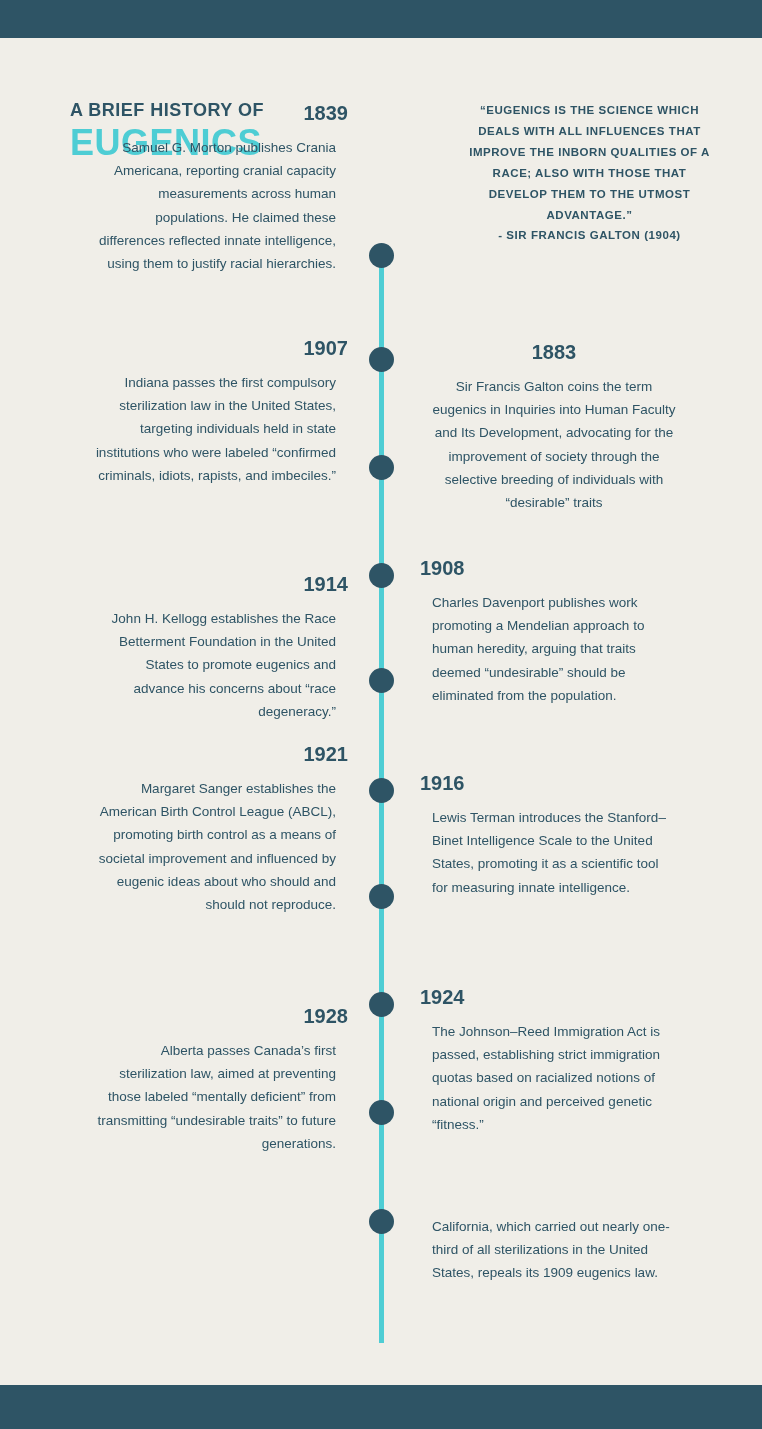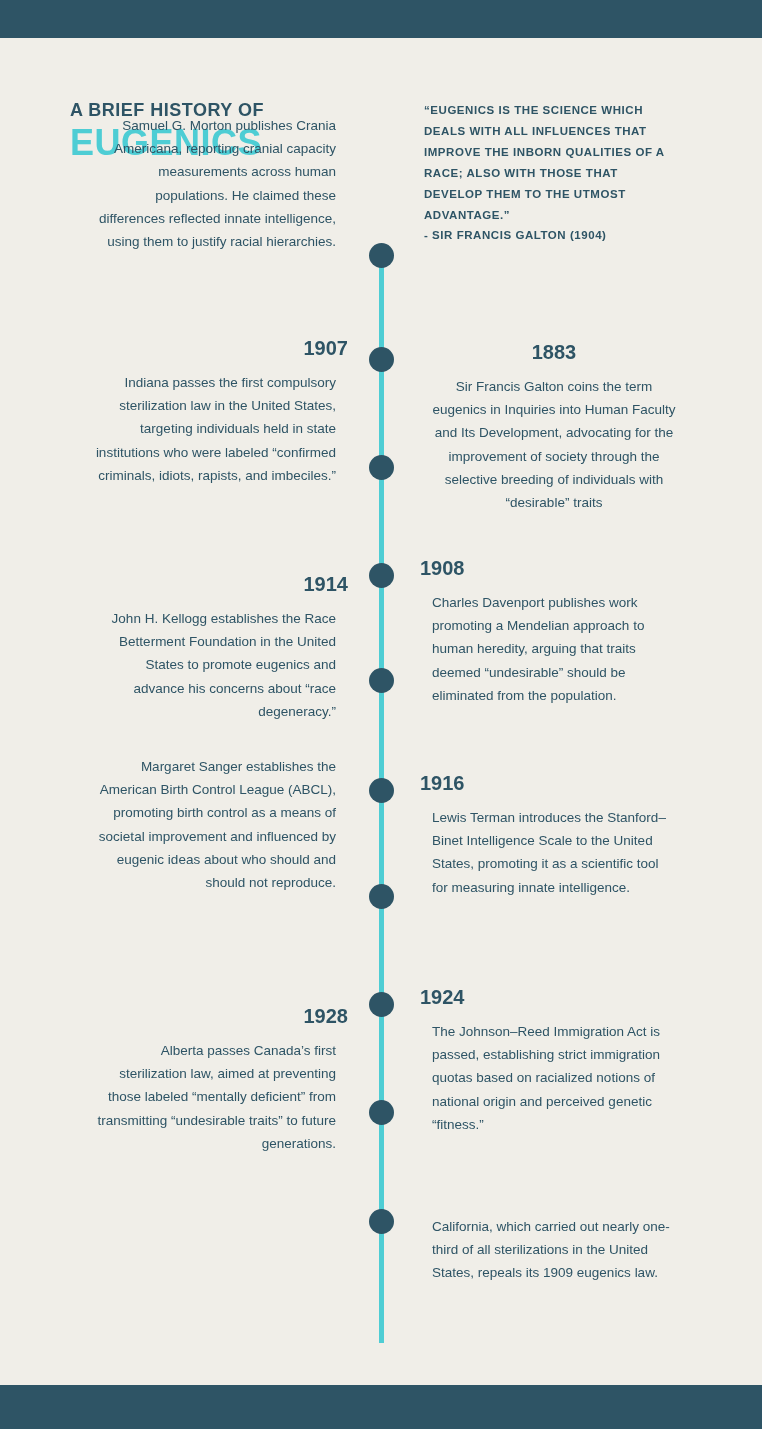--- a/index.html
+++ b/index.html
@@ -44,22 +44,23 @@
     font-weight: bold;
     letter-spacing: 0.5px;
     color: #4ecdd4;
     line-height: 1.05;
     margin: 0;
   }
 
   .quote {
     position: absolute;
     top: 100px;
-    left: 424px;
+    left: 467px;
     width: 245px;
+    text-align: center;
   }
   .quote .qtext {
     font-size: 11.5px;
     font-weight: bold;
     line-height: 1.82;
     letter-spacing: 0.55px;
     color: #2e5465;
     margin: 0;
   }
   .quote .qattr {
@@ -130,20 +131,21 @@
 <div class="quote">
   <p class="qtext">“EUGENICS IS THE SCIENCE WHICH DEALS WITH ALL INFLUENCES THAT IMPROVE THE INBORN QUALITIES OF A RACE; ALSO WITH THOSE THAT DEVELOP THEM TO THE UTMOST ADVANTAGE.”</p>
   <p class="qattr">- SIR FRANCIS GALTON (1904)</p>
 </div>
 
 <div class="spine"></div>
 
 <div id="timeline-layer">
     <div class="dot" style="top: 243px;"></div>
     <div class="entry left" style="top: 102px;">
+      <p class="year">1839</p>
       <p class="body">Samuel G. Morton publishes Crania Americana, reporting cranial capacity measurements across human populations. He claimed these differences reflected innate intelligence, using them to justify racial hierarchies.</p>
     </div>
     <div class="dot" style="top: 347px;"></div>
     <div class="entry right" style="top: 341px; text-align: center;">
       <p class="year">1883</p>
       <p class="body">Sir Francis Galton coins the term eugenics in Inquiries into Human Faculty and Its Development, advocating for the improvement of society through the selective breeding of individuals with “desirable” traits</p>
     </div>
     <div class="dot" style="top: 455px;"></div>
     <div class="entry left" style="top: 337px;">
       <p class="year">1907</p>
@@ -159,20 +161,21 @@
       <p class="year">1914</p>
       <p class="body">John H. Kellogg establishes the Race Betterment Foundation in the United States to promote eugenics and advance his concerns about “race degeneracy.”</p>
     </div>
     <div class="dot" style="top: 778px;"></div>
     <div class="entry right" style="top: 772px;">
       <p class="year">1916</p>
       <p class="body">Lewis Terman introduces the Stanford–Binet Intelligence Scale to the United States, promoting it as a scientific tool for measuring innate intelligence.</p>
     </div>
     <div class="dot" style="top: 884px;"></div>
     <div class="entry left" style="top: 743px;">
+      <p class="year">1921</p>
       <p class="body">Margaret Sanger establishes the American Birth Control League (ABCL), promoting birth control as a means of societal improvement and influenced by eugenic ideas about who should and should not reproduce.</p>
     </div>
     <div class="dot" style="top: 992px;"></div>
     <div class="entry right" style="top: 986px;">
       <p class="year">1924</p>
       <p class="body">The Johnson–Reed Immigration Act is passed, establishing strict immigration quotas based on racialized notions of national origin and perceived genetic “fitness.”</p>
     </div>
     <div class="dot" style="top: 1100px;"></div>
     <div class="entry left" style="top: 1005px;">
       <p class="year">1928</p>

